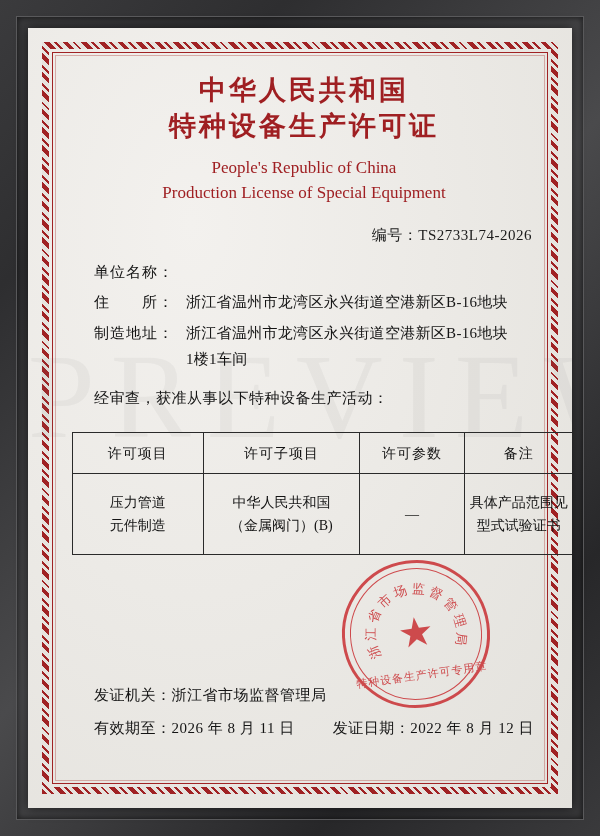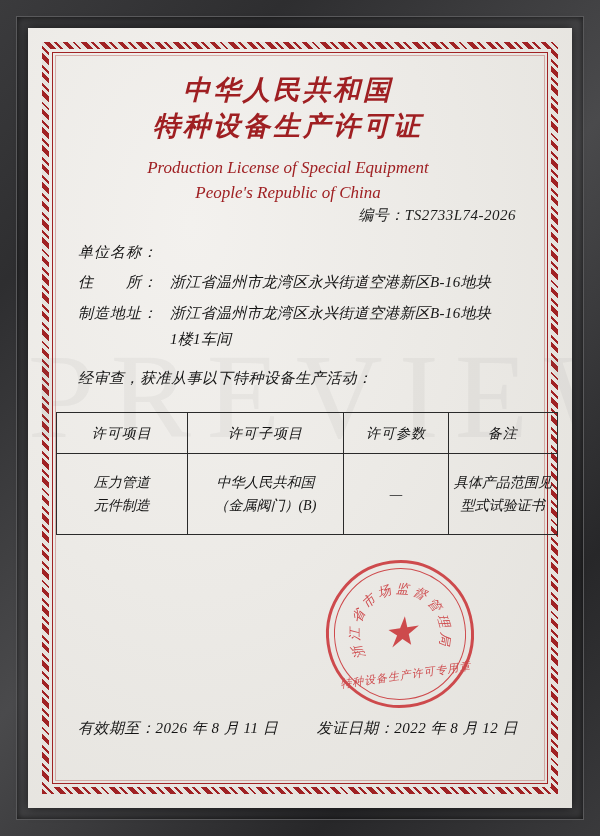--- a/index.html
+++ b/index.html
@@ -85,24 +85,23 @@
     letter-spacing: 16px;
     color: rgba(120,120,120,0.07);
     font-family: "Liberation Serif", serif;
     white-space: nowrap;
     pointer-events: none;
     user-select: none;
   }
 
   .content {
     position: absolute;
-    left: 28px; top: 44px;
+    left: 44px; top: 44px;
     width: 464px;
     height: 692px;
-    font-style: italic;
   }
 
   .title-cn {
     text-align: center;
     color: #9f1f22;
     font-size: 27px;
     font-weight: bold;
     letter-spacing: 3px;
     line-height: 1.35;
     font-family: "Liberation Serif", "DejaVu Serif", serif;
@@ -111,20 +110,21 @@
   .title-en {
     text-align: center;
     color: #9f1f22;
     font-size: 17px;
     line-height: 1.5;
     margin-top: 10px;
     font-family: "Liberation Serif", "DejaVu Serif", serif;
   }
 
   .serial {
+    margin-top: 20px;
     text-align: right;
     padding-right: 4px;
     font-size: 15px;
     color: #1b1b1b;
     letter-spacing: .5px;
   }
 
   .fields {
     margin-top: 18px;
     padding-left: 22px;
@@ -263,22 +263,22 @@
     <div class="watermark">PREVIEW</div>
 
     <div class="content">
 
       <div class="title-cn">
         <span class="l1">中华人民共和国</span>
         <span class="l2">特种设备生产许可证</span>
       </div>
 
       <div class="title-en">
+        <div>People's Republic of China</div>
         <div>Production License of Special Equipment</div>
-        <div>People's Republic of China</div>
       </div>
 
       <div class="serial">编号：TS2733L74-2026</div>
 
       <div class="fields">
         <div class="field-row">
           <span class="field-label">单位名称：</span>
         </div>
         <div class="field-row">
           <span class="field-label spaced">住　　所：</span>
@@ -318,20 +318,23 @@
             <td class="body">
               <span class="cell-line">具体产品范围见</span>
               <span class="cell-line">型式试验证书</span>
             </td>
           </tr>
         </tbody>
       </table>
 
       <div class="footer">
         <div class="footer-row">
+          <span class="footer-left">
+            <span>发证机关：</span><span>浙江省市场监督管理局</span>
+          </span>
         </div>
         <div class="footer-row">
           <span class="footer-left">
             <span>有效期至：</span><span>2026 年 8 月 11 日</span>
           </span>
           <span class="footer-right">
             <span>发证日期：</span><span>2022 年 8 月 12 日</span>
           </span>
         </div>
       </div>

